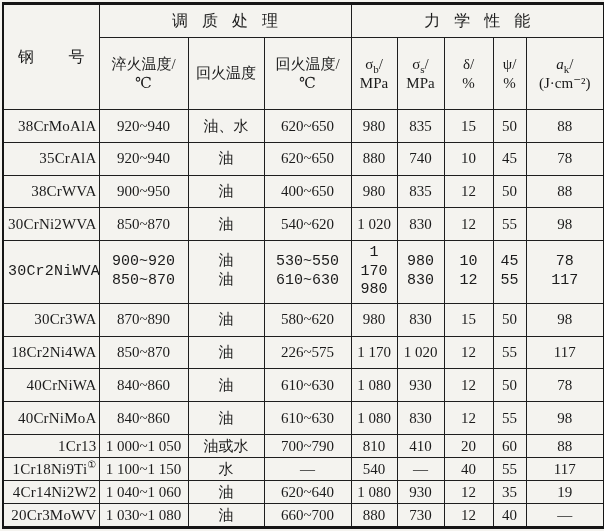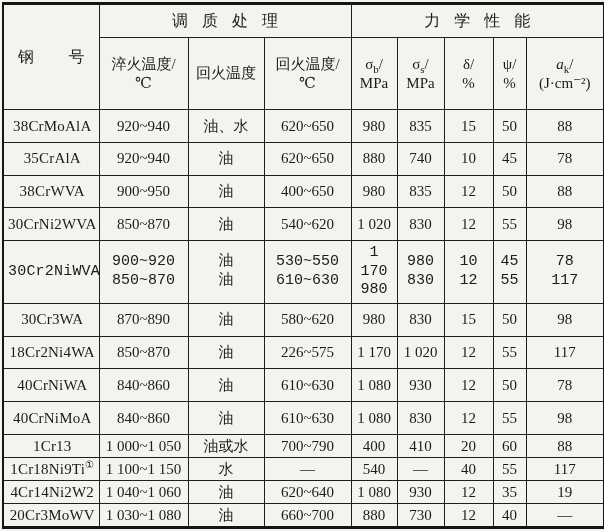--- a/index.html
+++ b/index.html
@@ -52,21 +52,21 @@
   th.steel-col-head { padding: 0; }
   .steel-head-inner {
     display: flex;
     justify-content: space-between;
     align-items: center;
     padding: 0 12px;
     height: 100%;
     font-size: 16px;
   }
   tbody td.col-grade {
-    text-align: center;
+    text-align: right;
     padding-left: 4px;
     letter-spacing: 0.2px;
   }
   tbody tr { height: 31px; }
   tbody tr.row-double { height: 45px; font-family: Liberation Mono, monospace; }
   tbody tr.row-tall { height: 20px; }
   sub { font-size: 11px; line-height: 0; }
   sup { font-size: 10px; line-height: 0; }
   .unit-line { display: block; }
 </style>
@@ -214,21 +214,21 @@
           <td>830</td>
           <td>12</td>
           <td>55</td>
           <td>98</td>
         </tr>
         <tr class="row-tall">
           <td class="col-grade">1Cr13</td>
           <td>1 000~1 050</td>
           <td>油或水</td>
           <td>700~790</td>
-          <td>400</td>
+          <td>810</td>
           <td>410</td>
           <td>20</td>
           <td>60</td>
           <td>88</td>
         </tr>
         <tr class="row-tall">
           <td class="col-grade">1Cr18Ni9Ti<sup>①</sup></td>
           <td>1 100~1 150</td>
           <td>水</td>
           <td>—</td>

